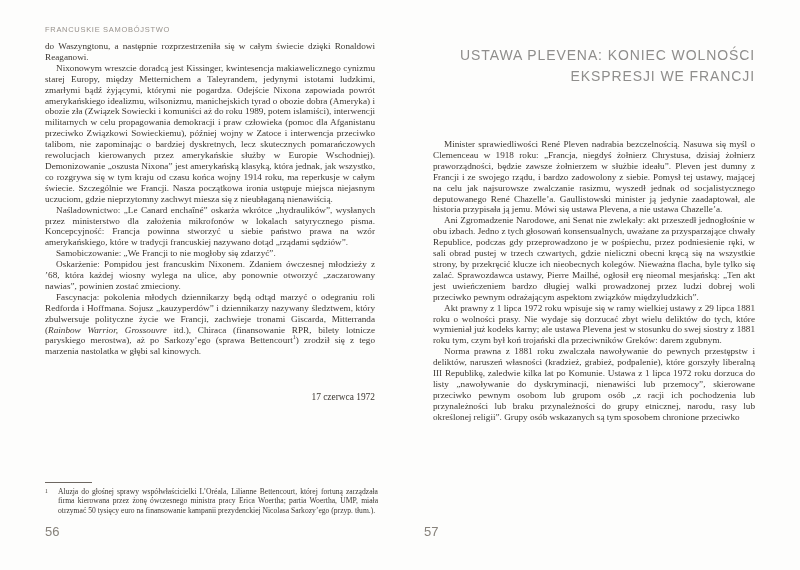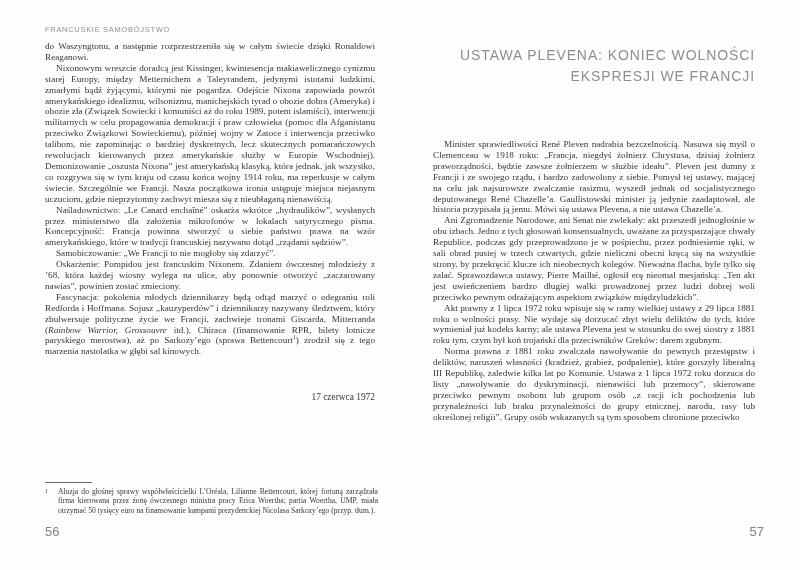--- a/index.html
+++ b/index.html
@@ -80,21 +80,21 @@
   }
 
   .pagenum {
     position: absolute;
     top: 524px;
     font-family: "Liberation Sans", sans-serif;
     font-size: 13px;
     color: #87827b;
   }
   .pagenum-left  { left: 45px; }
-  .pagenum-right { left: 442px; width: 322px; text-align: right; }
+  .pagenum-right { left: 424px; width: 322px; text-align: left; }
 
   .chapter-title {
     position: absolute;
     left: 423px;
     top: 45px;
     width: 332px;
     margin: 0;
     font-family: "Liberation Sans", sans-serif;
     font-weight: 400;
     font-size: 14px;

